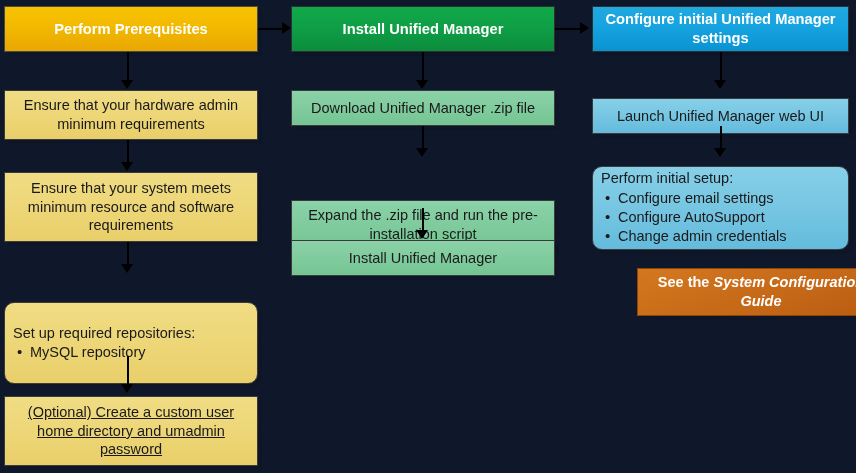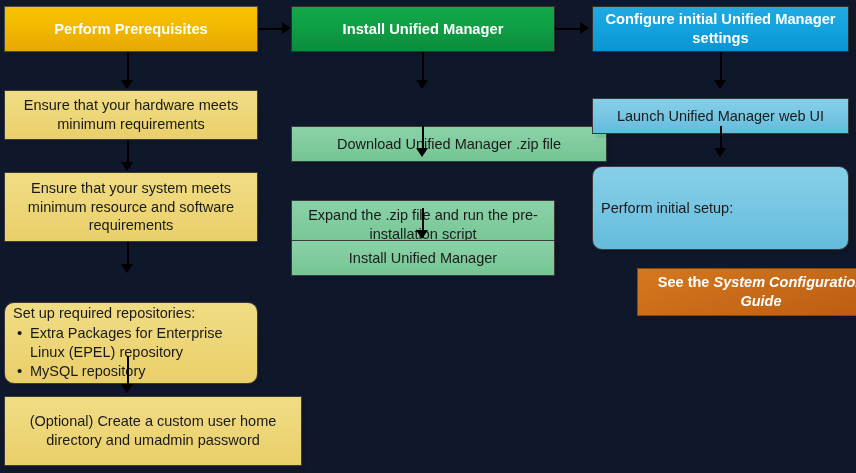--- a/index.html
+++ b/index.html
@@ -130,61 +130,60 @@
 <div id="canvas">
 
   <div class="node stage stage-gold" style="left:4px; top:6px; width:254px; height:46px;">
     <span class="txt">Perform Prerequisites</span>
   </div>
 
   <div class="vline" style="left:127px; top:52px; height:30px;"></div>
   <div class="arrow-down" style="left:121px; top:80px;"></div>
 
   <div class="node body-gold" style="left:4px; top:90px; width:254px; height:50px;">
-    <span class="txt">Ensure that your hardware meets minimum requirements</span>
+    <span class="txt">Ensure that your hardware admin minimum requirements</span>
   </div>
 
   <div class="vline" style="left:127px; top:140px; height:24px;"></div>
   <div class="arrow-down" style="left:121px; top:162px;"></div>
 
   <div class="node body-gold" style="left:4px; top:172px; width:254px; height:70px;">
     <span class="txt">Ensure that your system meets minimum resource and software requirements</span>
   </div>
 
   <div class="vline" style="left:127px; top:242px; height:24px;"></div>
   <div class="arrow-down" style="left:121px; top:264px;"></div>
 
   <div class="node body-gold list" style="left:4px; top:274px; width:254px; height:82px;margin-top:28px;">
     <span class="txt">
       <span>Set up required repositories:</span>
       <ul>
-        <li>Extra Packages for Enterprise Linux (EPEL) repository</li>
         <li>MySQL repository</li>
       </ul>
     </span>
   </div>
 
   <div class="vline" style="left:127px; top:356px; height:30px;"></div>
   <div class="arrow-down" style="left:121px; top:384px;"></div>
 
-  <div class="node body-gold" style="left:4px; top:396px; width:298px; height:70px;">
+  <div class="node body-gold" style="left:4px; top:396px; width:254px; height:70px;text-decoration:underline;">
     <span class="txt">(Optional) Create a custom user home directory and umadmin password</span>
   </div>
 
   <div class="hline" style="left:258px; top:28px; width:26px;"></div>
   <div class="arrow-right" style="left:282px; top:22px;"></div>
 
   <div class="node stage stage-green" style="left:291px; top:6px; width:264px; height:46px;">
     <span class="txt">Install Unified Manager</span>
   </div>
 
   <div class="vline" style="left:422px; top:52px; height:30px;"></div>
   <div class="arrow-down" style="left:416px; top:80px;"></div>
 
-  <div class="node body-green" style="left:291px; top:90px; width:316px; height:36px;margin-top:36px;">
+  <div class="node body-green" style="left:291px; top:90px; width:264px; height:36px;">
     <span class="txt">Download Unified Manager .zip file</span>
   </div>
 
   <div class="vline" style="left:422px; top:126px; height:24px;"></div>
   <div class="arrow-down" style="left:416px; top:148px;"></div>
 
   <div class="node body-green" style="left:291px; top:158px; width:264px; height:50px;margin-top:42px;">
     <span class="txt">Expand the .zip file and run the pre-installation script</span>
   </div>
 
@@ -208,20 +207,25 @@
   <div class="node body-blue" style="left:592px; top:90px; width:257px; height:36px;">
     <span class="txt">Launch Unified Manager web UI</span>
   </div>
 
   <div class="vline" style="left:720px; top:126px; height:24px;"></div>
   <div class="arrow-down" style="left:714px; top:148px;"></div>
 
   <div class="node body-blue list" style="left:592px; top:158px; width:257px; height:84px;">
     <span class="txt">
       <span>Perform initial setup:</span>
+      <ul>
+        <li>Configure email settings</li>
+        <li>Configure AutoSupport</li>
+        <li>Change admin credentials</li>
+      </ul>
     </span>
   </div>
 
   <div class="node note-orange" style="left:601px; top:268px; width:248px; height:48px;">
     <span class="txt">
       <span>See the </span><i>System Configuration Guide</i>
     </span>
   </div>
 
 </div>

